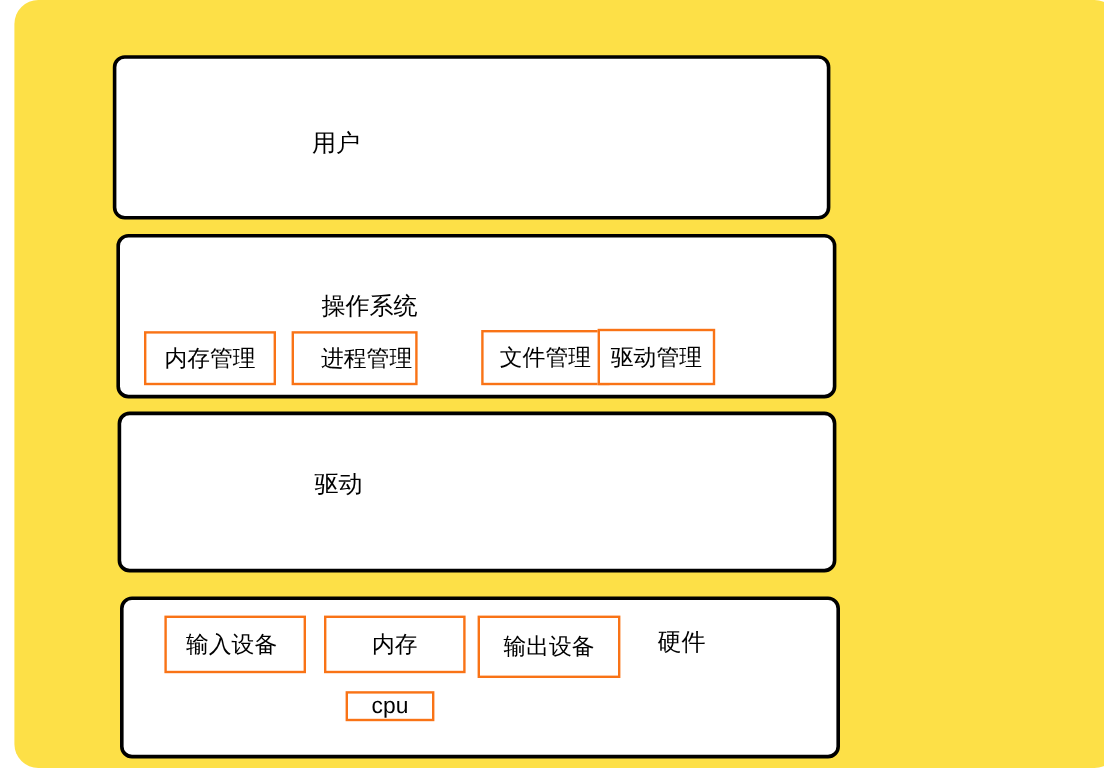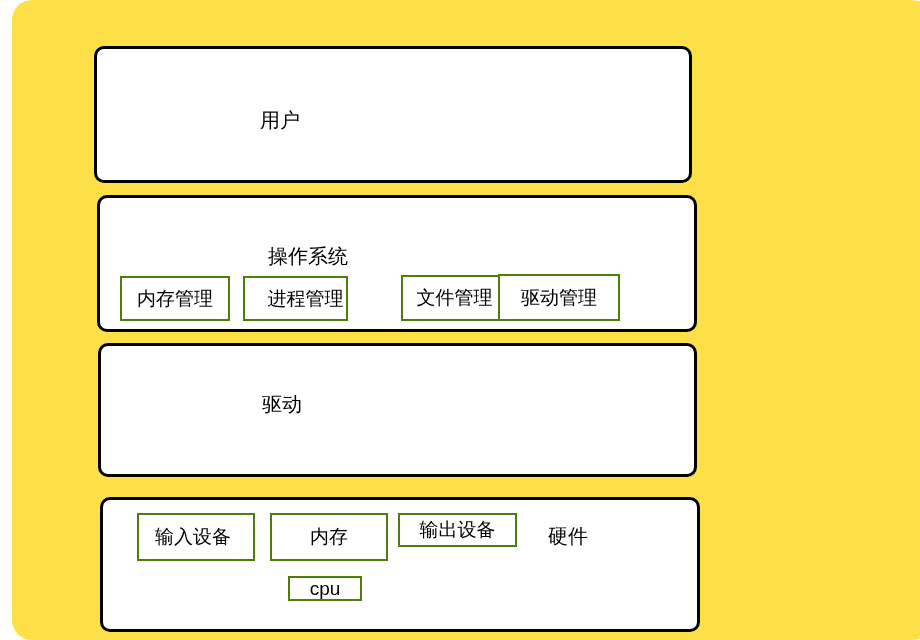--- a/index.html
+++ b/index.html
@@ -32,21 +32,21 @@
   .layer-label {
     position: absolute;
     font-size: 20px;
     line-height: 24px;
     white-space: nowrap;
     color: #000000;
   }
   .module-box {
     position: absolute;
     background: #ffffff;
-    border: 2px solid #4d7c0f;
+    border: 2px solid #f97316;
     box-sizing: border-box;
     display: flex;
     align-items: center;
     justify-content: center;
     font-size: 19px;
     white-space: nowrap;
     color: #000000;
   }
   .module-box.align-left {
     justify-content: flex-start;
@@ -56,32 +56,32 @@
   
   #box-user   { left: 82px;  top: 46px;  width: 598px; height: 137px; }
   #box-user .layer-label { left: 163px; top: 59px; }
 
   
   #box-os     { left: 85px;  top: 195px; width: 600px; height: 137px; }
   #box-os .layer-label { left: 168px; top: 46px; }
   #os-mod-0 { left: 20px;  top: 78px; width: 110px; height: 45px; }
   #os-mod-1 { left: 143px; top: 78px; width: 105px; height: 45px; padding-left: 20px; }
   #os-mod-2 { left: 268px; top: 77px; width: 107px; height: 46px; margin-left: 33px; }
-  #os-mod-3 { left: 398px; top: 76px; width: 122px; height: 47px; }
+  #os-mod-3 { left: 398px; top: 76px; width: 98px; height: 47px; }
 
   
   #box-driver { left: 86px;  top: 343px; width: 599px; height: 134px; }
   #box-driver .layer-label { left: 161px; top: 46px; }
 
   
   #box-hw     { left: 88px;  top: 497px; width: 600px; height: 135px; }
   #box-hw .layer-label { left: 445px; top: 24px; }
   #hw-mod-0 { left: 34px;  top: 13px; width: 118px; height: 48px; }
   #hw-mod-1 { left: 167px; top: 13px; width: 118px; height: 48px; }
-  #hw-mod-2 { left: 295px; top: 13px; width: 119px; height: 34px; }
+  #hw-mod-2 { left: 295px; top: 13px; width: 119px; height: 52px; }
   #hw-mod-3 { left: 185px; top: 76px; width: 74px;  height: 25px; }
 </style>
 </head>
 <body>
 
 <div class="canvas">
 
   <div class="layer-box" id="box-user">
     <span class="layer-label">用户</span>
   </div>

